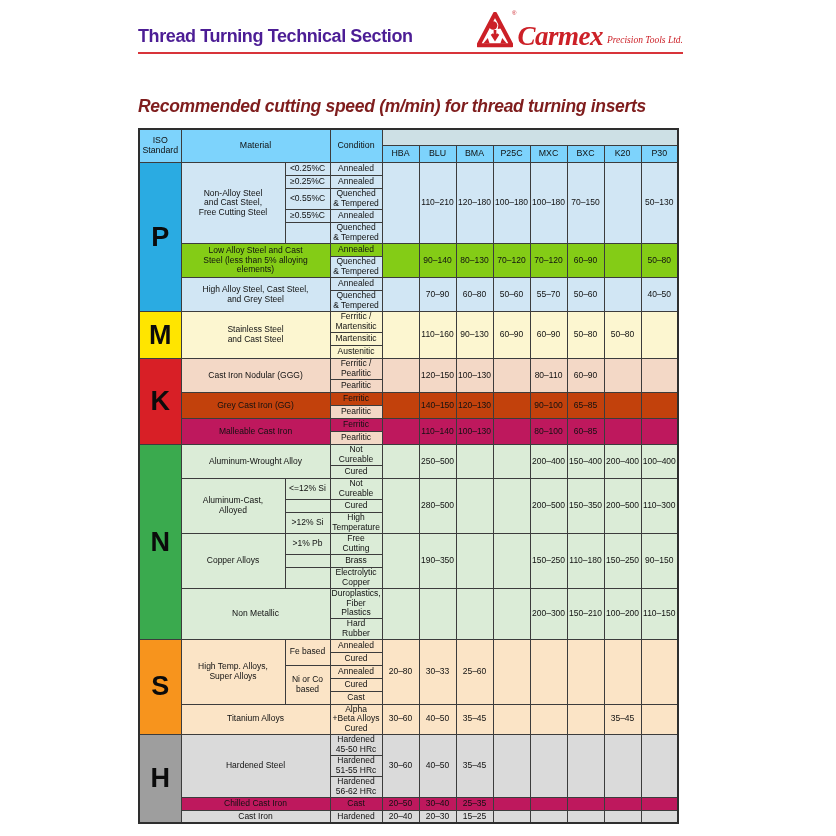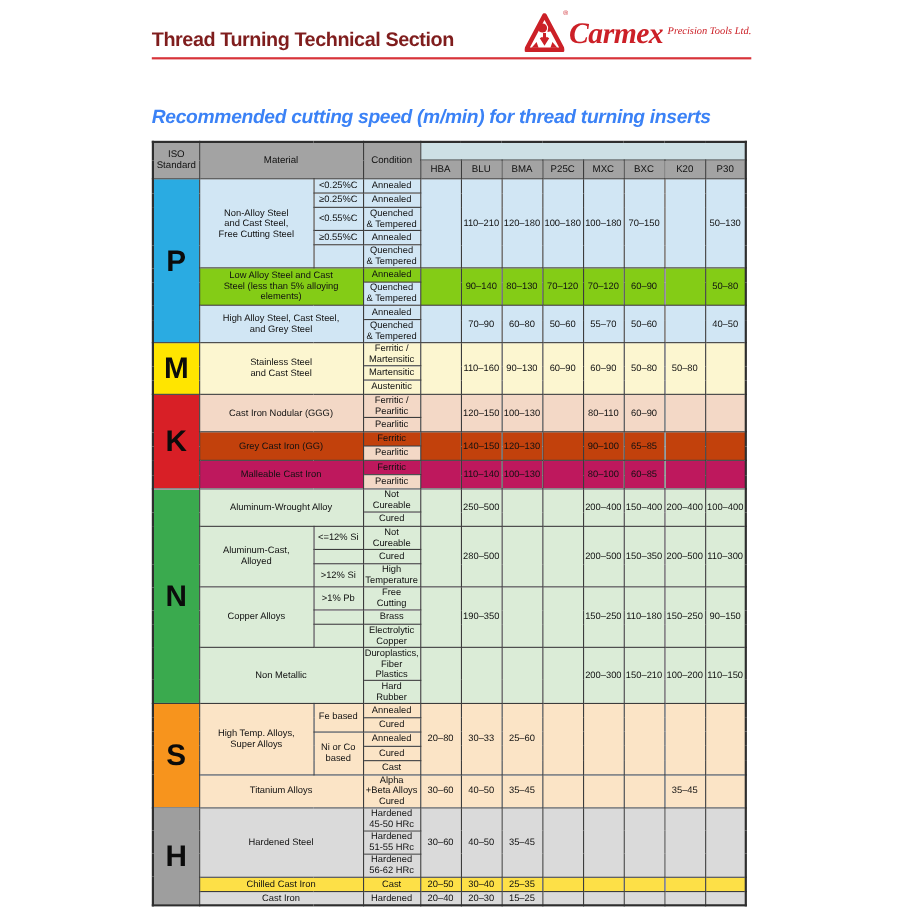--- a/index.html
+++ b/index.html
@@ -6,48 +6,48 @@
   .page{
     position:relative;
     width:836px;height:836px;
     background:#ffffff;
     font-family:"Liberation Sans", sans-serif;
     overflow:hidden;
   }
   .content{position:absolute;left:138px;top:0;width:545px;}
   .topbar{display:flex;justify-content:space-between;align-items:flex-end;margin-top:14px;height:34px;}
   .title{
-    margin:0;font-size:18px;font-weight:700;color:#7f1d1d;
+    margin:0;font-size:18px;font-weight:700;color:#4c1d95;
     letter-spacing:-0.4px;line-height:1;align-self:flex-end;padding-bottom:3px;
   }
-  .brand{display:flex;align-items:center;gap:4px;}
+  .brand{display:flex;align-items:flex-end;gap:4px;}
   .brand-emblem{position:relative;width:36px;height:36px;}
   .brand-reg{position:absolute;top:-2px;right:-3px;font-size:6px;color:#cc2027;}
   .brand-name{
     font-family:"Liberation Serif", serif;font-style:italic;font-weight:700;
     font-size:27px;color:#cc2027;line-height:0.85;letter-spacing:-0.5px;
   }
   .brand-tagline{
     font-family:"Liberation Serif", serif;font-style:italic;font-weight:400;
     font-size:9.5px;color:#cc2027;padding-bottom:3px;
   }
   .red-rule{height:2px;background:#d8343a;margin-top:4px;}
   .subtitle{
     margin:42px 0 11px 0;font-size:17.5px;font-weight:700;font-style:italic;
-    color:#3b82f6;letter-spacing:-0.3px;white-space:nowrap;
+    color:#7f1d1d;letter-spacing:-0.3px;white-space:nowrap;
   }
   table.speed{
     border-collapse:collapse;table-layout:fixed;width:541px;
     border:2px solid #2e2e2e;
     font-size:8.5px;line-height:1.12;color:#111;
   }
   table.speed th, table.speed td{
     border:1px solid #3c3c3c;padding:0 1px;overflow:hidden;
   }
-  th.hdr{background:#a3a3a3;font-weight:400;font-size:8.8px;}
+  th.hdr{background:#7dd3fc;font-weight:400;font-size:8.8px;}
   th.band{background:#cde0e5;height:15px;}
   td{text-align:center;vertical-align:middle;}
   td.mat-cell{text-align:center;padding:1px 3px;vertical-align:middle;}
   td.iso-cell{font-size:27px;font-weight:800;color:#0b0b0b;text-align:center;}
   .pre{white-space:pre-line;}
 </style>
 </head>
 <body>
 
 <div class="page">
@@ -387,21 +387,21 @@
             <td class="val-cell pre" rowspan="3"></td>
           </tr>
           <tr style="height: 21px; background: rgb(218, 218, 218);">
             <td class="cond-cell pre">Hardened
 51-55 HRc</td>
           </tr>
           <tr style="height: 21px; background: rgb(218, 218, 218);">
             <td class="cond-cell pre">Hardened
 56-62 HRc</td>
           </tr>
-          <tr style="height: 13px; background: #fde047; padding-left: 43px;">
+          <tr style="height: 13px; background: #be185d; padding-left: 43px;">
             <td class="mat-cell pre" rowspan="1" colspan="2">Chilled Cast Iron</td>
             <td class="cond-cell pre">Cast</td>
             <td class="val-cell pre" rowspan="1">20–50</td>
             <td class="val-cell pre" rowspan="1">30–40</td>
             <td class="val-cell pre" rowspan="1">25–35</td>
             <td class="val-cell pre" rowspan="1"></td>
             <td class="val-cell pre" rowspan="1"></td>
             <td class="val-cell pre" rowspan="1"></td>
             <td class="val-cell pre" rowspan="1"></td>
             <td class="val-cell pre" rowspan="1"></td>

